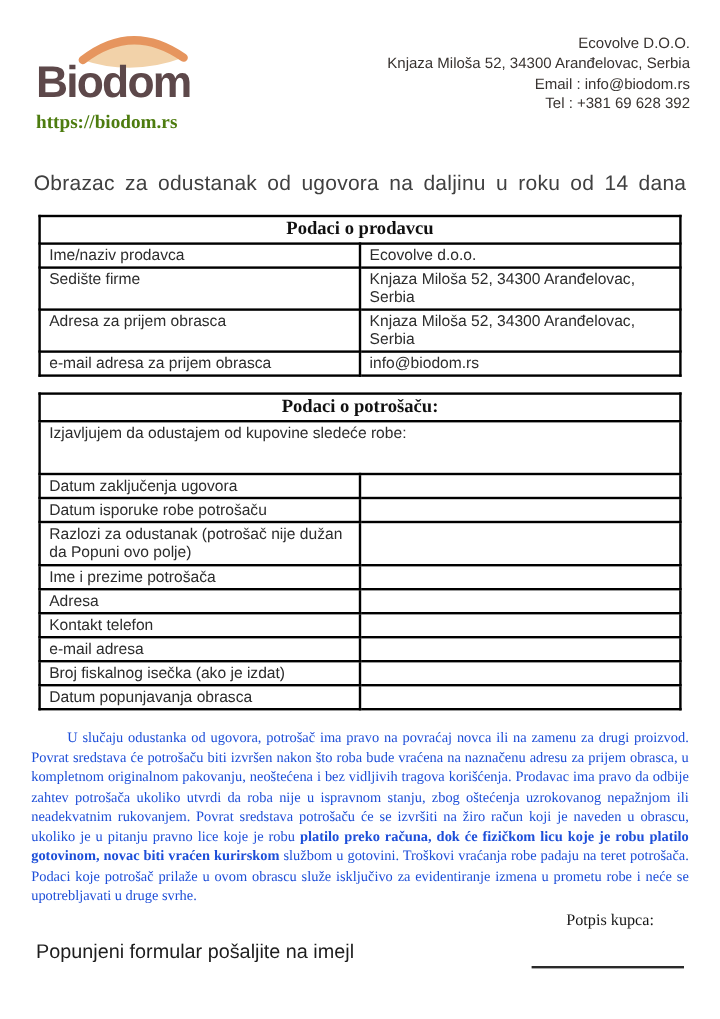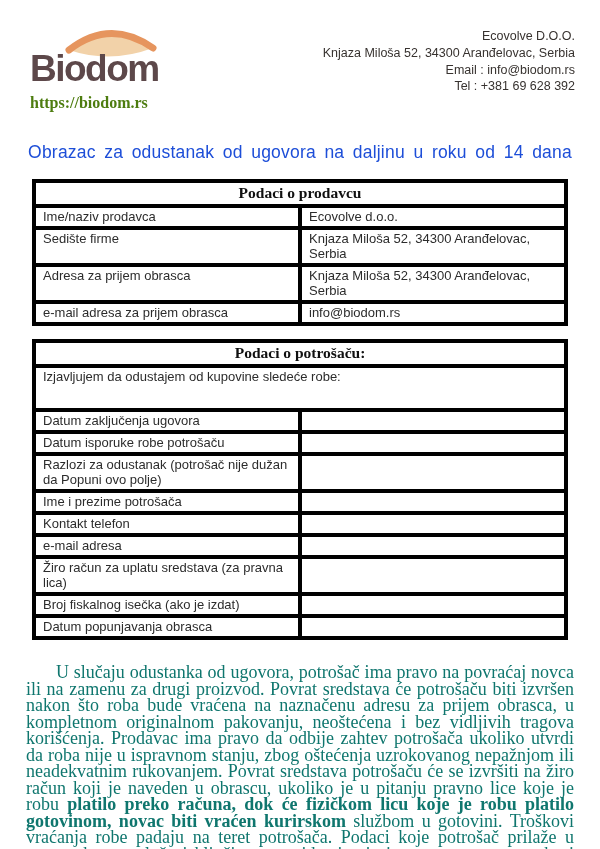--- a/index.html
+++ b/index.html
@@ -11,39 +11,39 @@
   .logo-wrap { position:relative; width:150px; }
   .arch-svg { position:absolute; left:34px; top:0; width:94px; height:42px; }
   .brand { position:relative; margin-top:24px; font-weight:bold; font-size:37px; line-height:1;
            letter-spacing:-1.5px; color:#5d484a; }
   .logo-url { display:inline-block; margin-top:7px; font-weight:bold; font-size:16px;
               color:#4d7c0f; text-decoration:none;font-family:Liberation Serif, serif; }
   .company-info { text-align:right; font-size:12.5px; line-height:16.8px; color:#37322f; padding-top:2px; }
 
   
   .title { margin:30px 20px 0; text-align:center; font-size:17.5px; font-weight:400;
-           color:#1d4ed8; letter-spacing:0.2px; word-spacing:3.5px; }
+           color:#404040; letter-spacing:0.2px; word-spacing:3.5px; }
 
   
   table { border-collapse:collapse; width:536px; margin:16px auto 0; font-size:13px; color:#2c2c2c;
           table-layout:fixed; }
-  th, td { border:4px solid #000000; padding:1px 7px 2px; vertical-align:top; text-align:left;
+  th, td { border:2px solid #000000; padding:1px 7px 2px; vertical-align:top; text-align:left;
            font-weight:normal; overflow:hidden; }
   th.tbl-hdr { font-family:"Liberation Serif", serif; font-weight:bold; font-size:15.5px;
                text-align:center; color:#101010; padding:1px 0 2px; }
   td.lbl { width:252px; }
   tr.row-n  { height:20px; }
   tr.row-statement { height:44px; }
   tr.row-xtall { height:36px; }
   tr.row-tall { height:31px; }
   .consumer-table { margin-top:13px; }
 
   
-  .legal { margin:24px 26px 0; font-family:"Liberation Serif", serif; font-size:18px;
-           line-height:16.5px; text-align:justify; color:#0f766e; text-indent:30px; }
+  .legal { margin:14px 26px 0; font-family:"Liberation Serif", serif; font-size:12px;
+           line-height:16.5px; text-align:justify; color:#1d4ed8; text-indent:30px; }
   .legal b { font-weight:bold; }
 
   
   .potpis { margin:4px 55px 0 0; text-align:right; font-family:"Liberation Serif", serif;
             font-size:13.5px; color:#151515; }
   .bottom { display:flex; justify-content:space-between; align-items:flex-start; margin:8px 30px 0; }
   .send-note { font-size:16.5px; line-height:20px; color:#1d1d1d; }
   .sig-line { width:127px; height:22px; border-bottom:2px solid #2a2a2a; }
 </style>
 </head>
@@ -116,29 +116,29 @@
       </tr>
       <tr class="row-xtall">
         <td class="lbl">Razlozi za odustanak (potrošač nije dužan da Popuni ovo polje)</td>
         <td class="val"></td>
       </tr>
       <tr class="row-n">
         <td class="lbl">Ime i prezime potrošača</td>
         <td class="val"></td>
       </tr>
       <tr class="row-n">
+        <td class="lbl">Adresa</td>
+        <td class="val"></td>
+      </tr>
+      <tr class="row-n">
         <td class="lbl">Kontakt telefon</td>
         <td class="val"></td>
       </tr>
       <tr class="row-n">
         <td class="lbl">e-mail adresa</td>
-        <td class="val"></td>
-      </tr>
-      <tr class="row-tall">
-        <td class="lbl">Žiro račun za uplatu sredstava (za pravna lica)</td>
         <td class="val"></td>
       </tr>
       <tr class="row-n">
         <td class="lbl">Broj fiskalnog isečka (ako je izdat)</td>
         <td class="val"></td>
       </tr>
       <tr class="row-n">
         <td class="lbl">Datum popunjavanja obrasca</td>
         <td class="val"></td>
       </tr>

